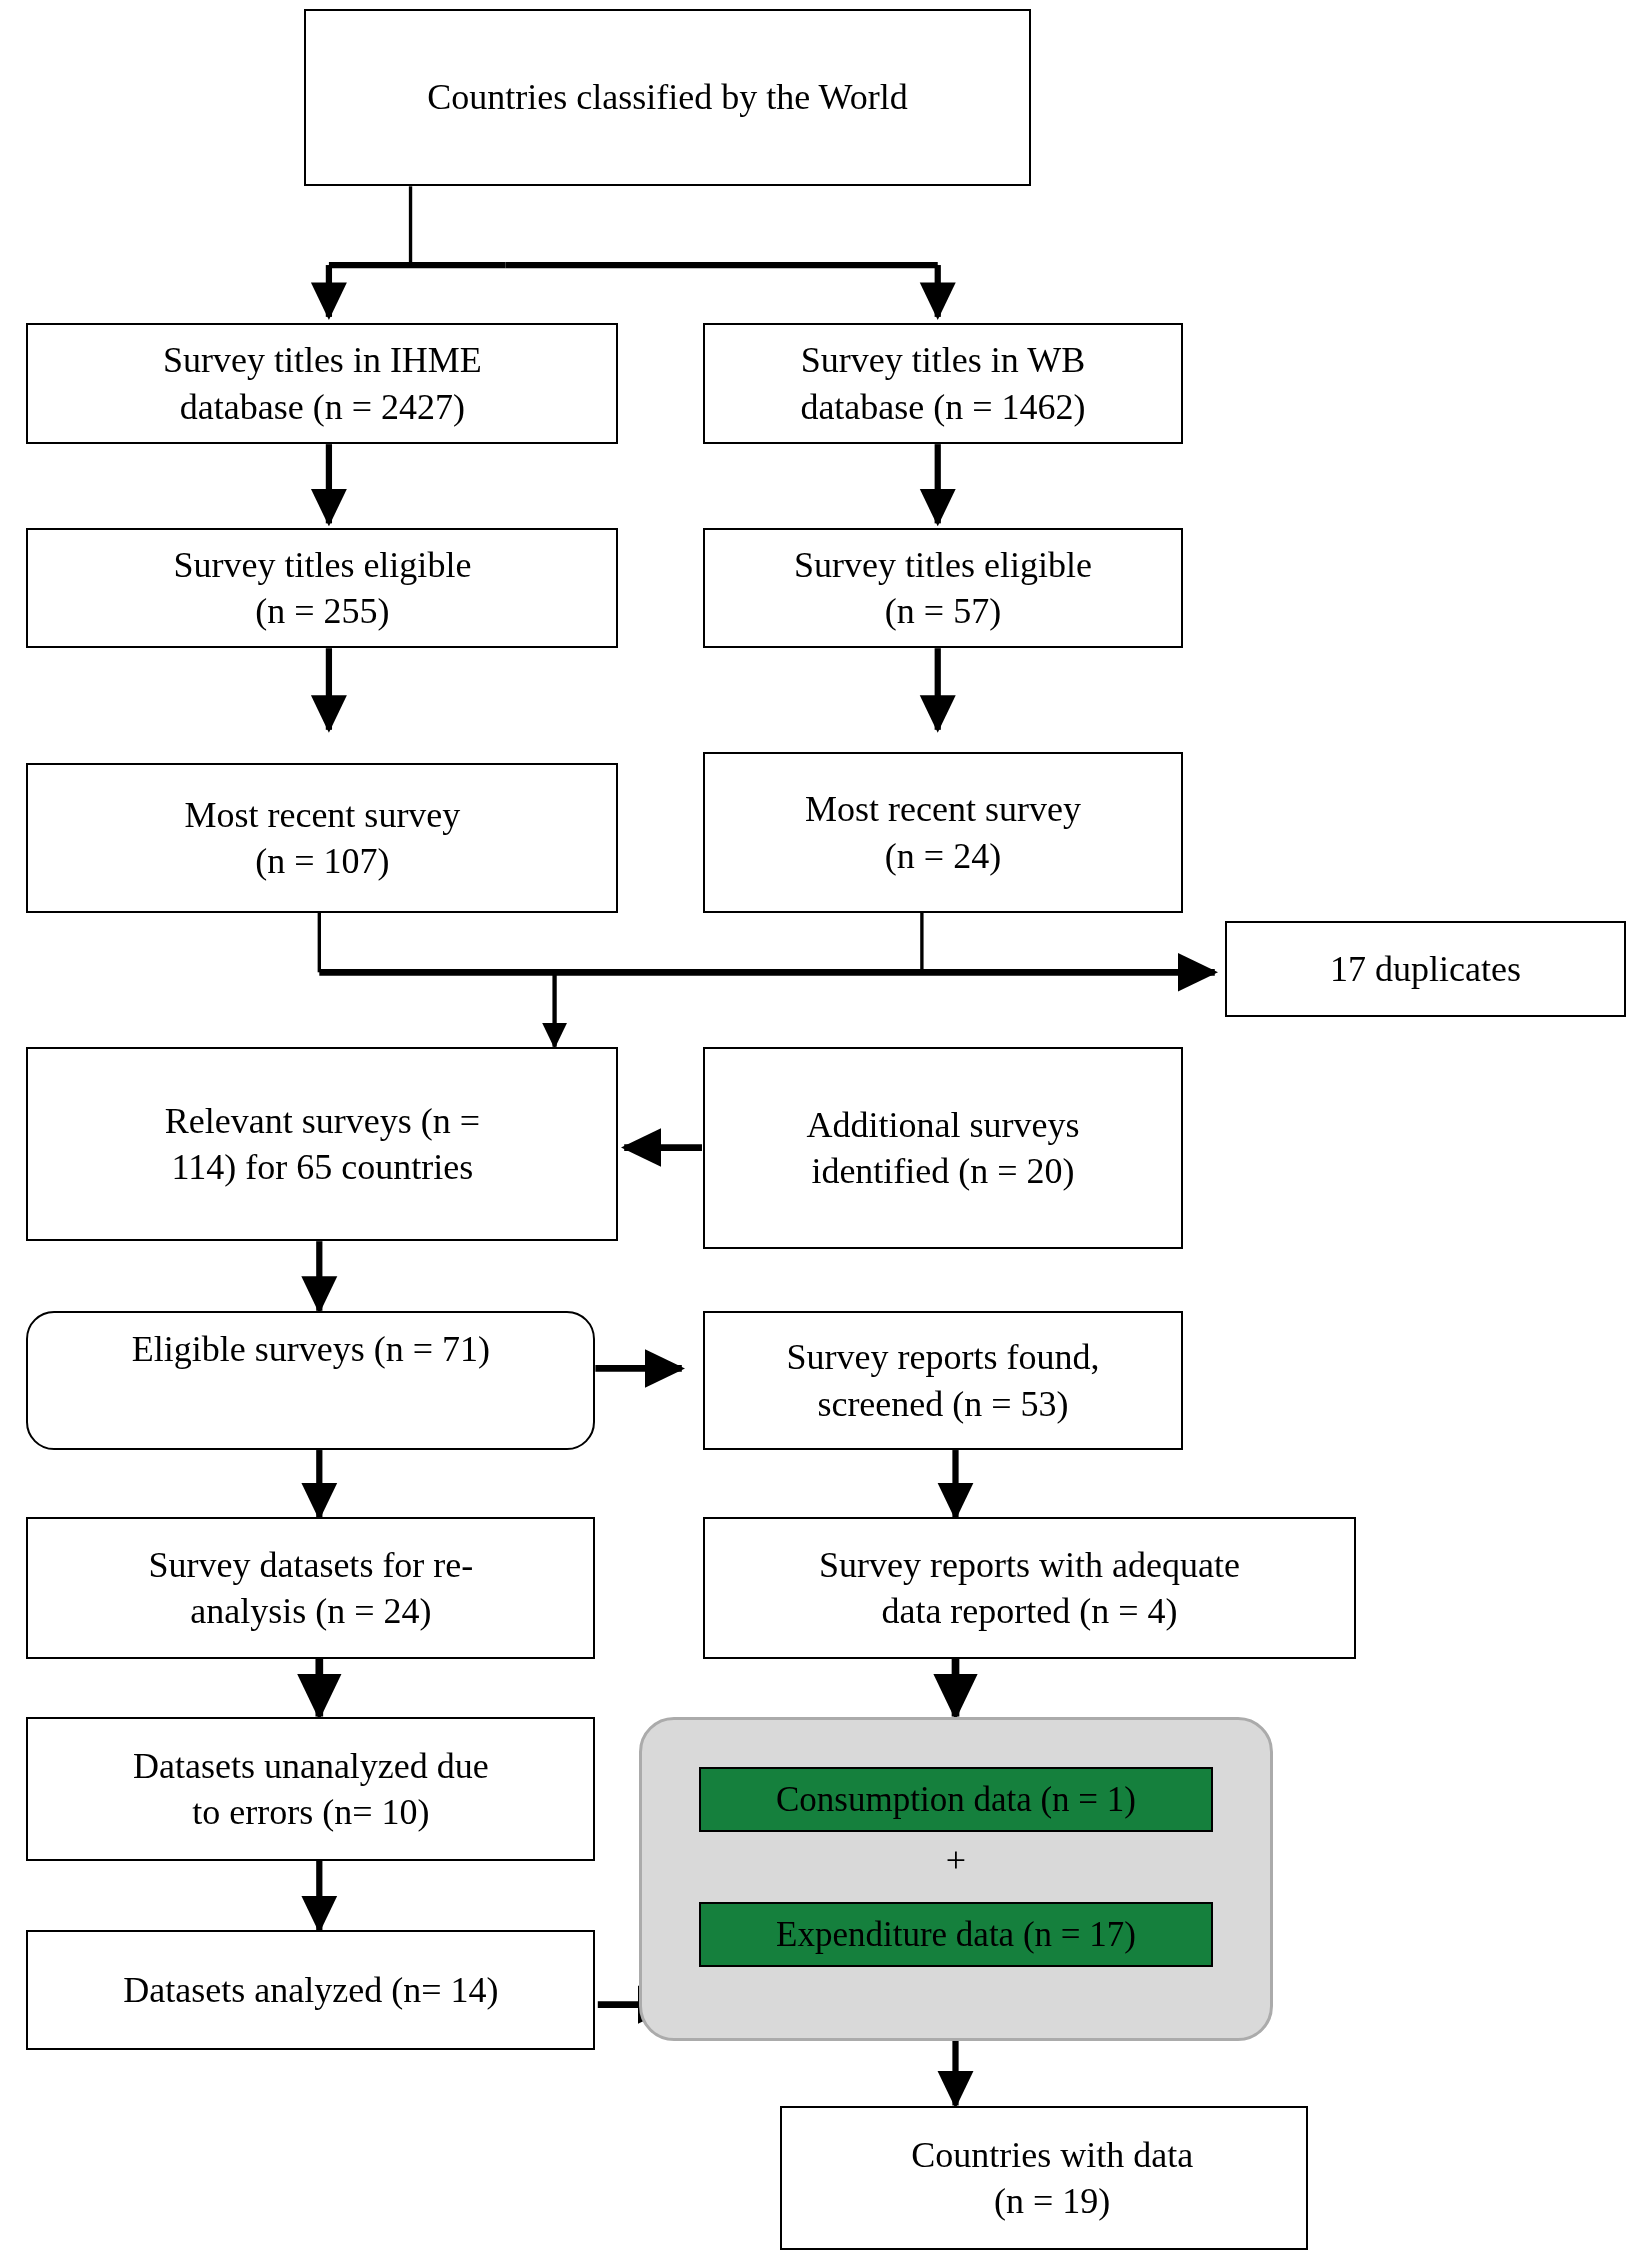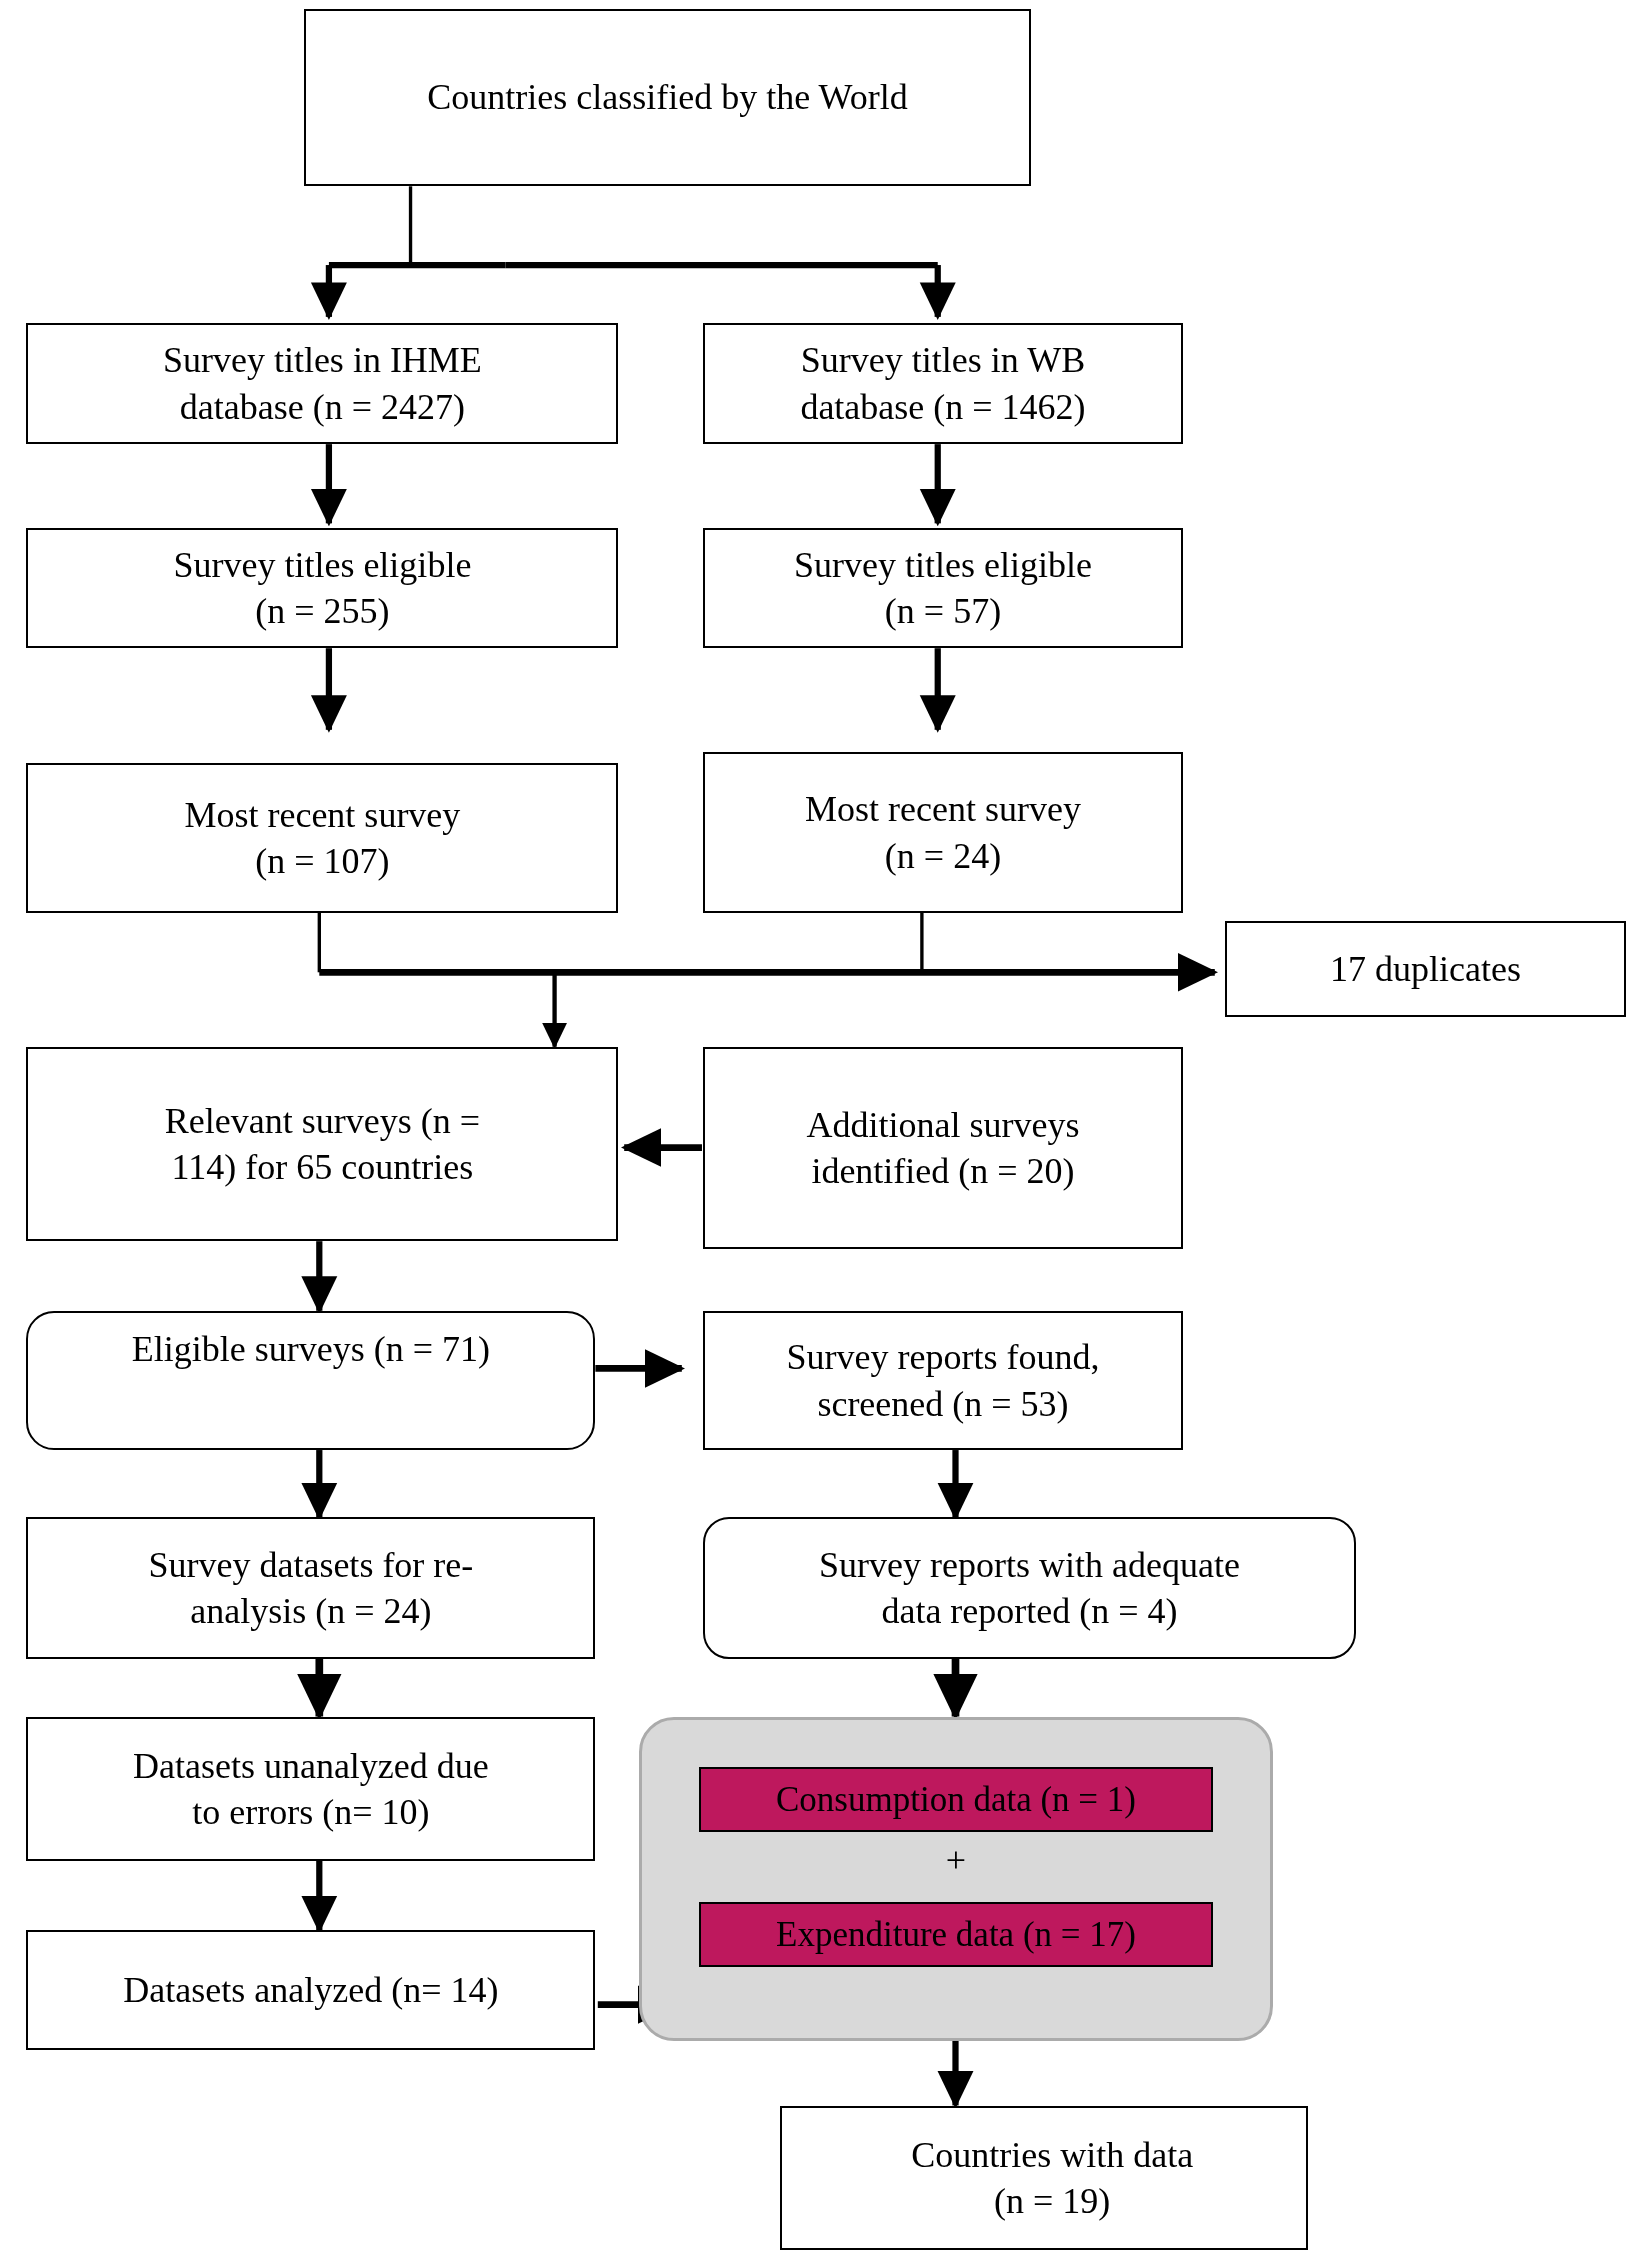--- a/index.html
+++ b/index.html
@@ -5,21 +5,21 @@
   html,body{margin:0;padding:0;background:#ffffff;}
   body{font-family:"Liberation Serif", serif;}
   #stage{position:relative;width:1643px;height:2261px;background:#fff;overflow:hidden;}
   #wires{position:absolute;left:0;top:0;width:1645px;height:2261px;}
   .node{position:absolute;box-sizing:border-box;border:2.4px solid #000;background:#fff;
         display:flex;align-items:center;justify-content:center;text-align:center;
         font-family:"Liberation Serif", serif;color:#000;line-height:1.28;padding:2.9px 6.7px;}
   .node span{display:block;}
   .grey-group{position:absolute;box-sizing:border-box;background:#d9d9d9;
         border:3.4px solid #ababab;border-radius:35px;}
-  .inner-node{position:absolute;box-sizing:border-box;border:2.9px solid #000;background:#be185d;
+  .inner-node{position:absolute;box-sizing:border-box;border:2.9px solid #000;background:#15803d;
         display:flex;align-items:center;justify-content:center;text-align:center;
         font-family:"Liberation Serif", serif;color:#000;line-height:1.2;}
   .plus-sign{position:absolute;text-align:center;font-family:"Liberation Serif", serif;color:#000;}
 </style>
 </head>
 <body>
 
 <div id="stage">
 
   <svg id="wires" viewBox="0 0 3426 4709" aria-hidden="true">
@@ -151,21 +151,21 @@
     </div>
   </div>
 
   <div class="node" style="left:26.4px;top:1517px;width:569px;height:142px;font-size:36px;">
     <div>
       <span>Survey datasets for re-</span>
       <span>analysis (n = 24)</span>
     </div>
   </div>
 
-  <div class="node" style="left:703px;top:1517px;width:653px;height:142px;font-size:36px;border-radius:26px;">
+  <div class="node" style="left:703px;top:1517px;width:653px;height:142px;font-size:36px;">
     <div>
       <span>Survey reports with adequate</span>
       <span>data reported (n = 4)</span>
     </div>
   </div>
 
   <div class="node" style="left:26.4px;top:1717px;width:569px;height:144px;font-size:36px;">
     <div>
       <span>Datasets unanalyzed due</span>
       <span>to errors (n= 10)</span>

